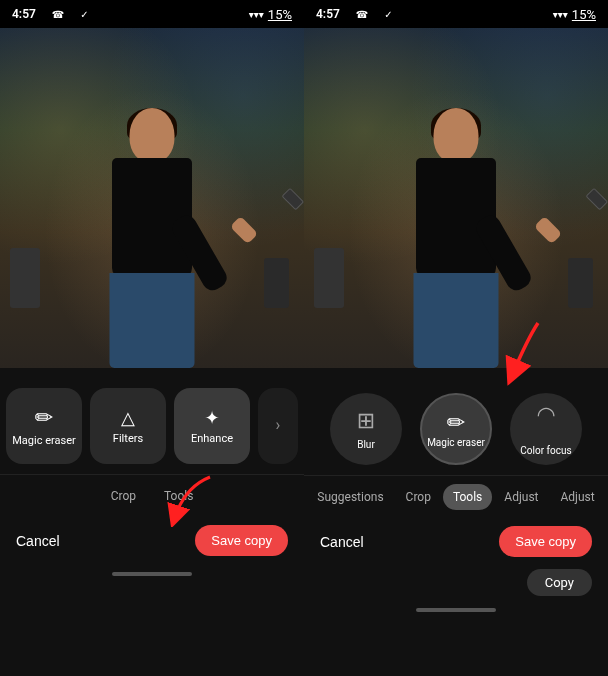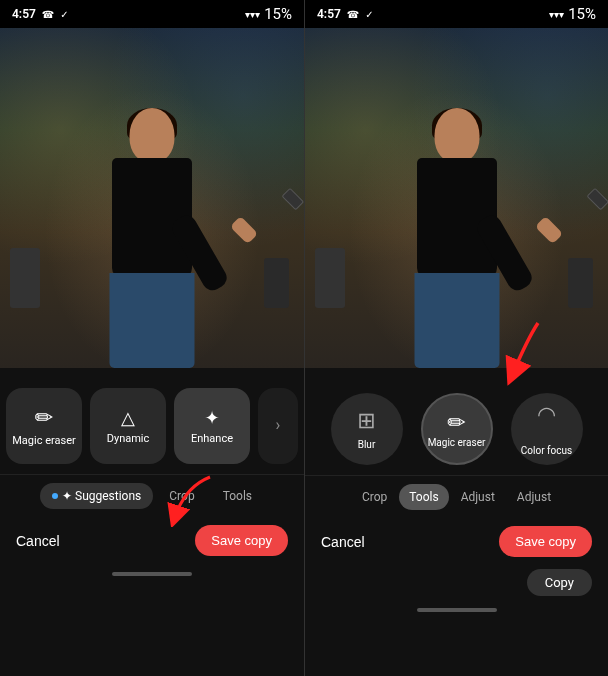--- a/index.html
+++ b/index.html
@@ -24,21 +24,21 @@
       height: 28px;
       display: flex;
       align-items: center;
       justify-content: space-between;
       padding: 0 12px;
       background: #000;
     }
     .status-left {
       display: flex;
       align-items: center;
-      gap: 6px;
+      gap: 16px;
     }
     .status-time {
       color: #fff;
       font-size: 12px;
       font-weight: 600;
     }
     .status-icon {
       color: #fff;
       font-size: 10px;
     }
@@ -46,21 +46,22 @@
       display: flex;
       align-items: center;
       gap: 4px;
     }
     .status-signal {
       color: #fff;
       font-size: 10px;
     }
     .status-battery {
       color: #fff;
-      font-size: 15px;
+      font-size: 13px;
+      text-decoration: underline;
     }
     .photo-area {
       width: 100%;
       height: 340px;
       position: relative;
       overflow: hidden;
       background: #1a1a1a;
     }
     .photo-bg {
       width: 100%;
@@ -346,37 +347,33 @@
 
   <div class="bottom-panel">
 
     <div class="tools-row">
       <div class="tool-item">
         <span class="tool-icon">✏</span>
         <span class="tool-label">Magic eraser</span>
       </div>
       <div class="tool-item">
         <span class="tool-icon" style="font-size:18px;">△</span>
-        <span class="tool-label">Dynamic</span>
+        <span class="tool-label">Filters</span>
       </div>
       <div class="tool-item active">
         <span class="tool-icon" style="font-size:18px;">✦</span>
         <span class="tool-label">Enhance</span>
       </div>
       <div class="tool-item" style="opacity:0.5;width:40px;">
         <span class="tool-icon" style="font-size:16px;">›</span>
       </div>
     </div>
 
     <div style="position:relative;">
       <div class="tab-bar">
-        <div class="tab-item active">
-          <span class="tab-dot"></span>
-          <span>✦ Suggestions</span>
-        </div>
         <div class="tab-item">
           <span>Crop</span>
         </div>
         <div class="tab-item">
           <span>Tools</span>
         </div>
       </div>
 
       <svg class="arrow-svg" style="position:absolute;bottom:-10px;left:155px;width:60px;height:55px;" viewBox="0 0 60 55">
         <defs>
@@ -460,20 +457,23 @@
         </div>
         <div class="tool-item-right">
           <span style="font-size:22px;color:#aaa;">◠</span>
           <span style="font-size:10px;color:#fff;margin-top:18px;">Color focus</span>
         </div>
       </div>
     </div>
 
     <div class="tab-bar" style="gap:2px;">
       <div class="tab-item-right">
+        <span>Suggestions</span>
+      </div>
+      <div class="tab-item-right">
         <span>Crop</span>
       </div>
       <div class="tab-item-right active">
         <span>Tools</span>
       </div>
       <div class="tab-item-right">
         <span>Adjust</span>
       </div>
       <div class="tab-item-right">
         <span>Adjust</span>

